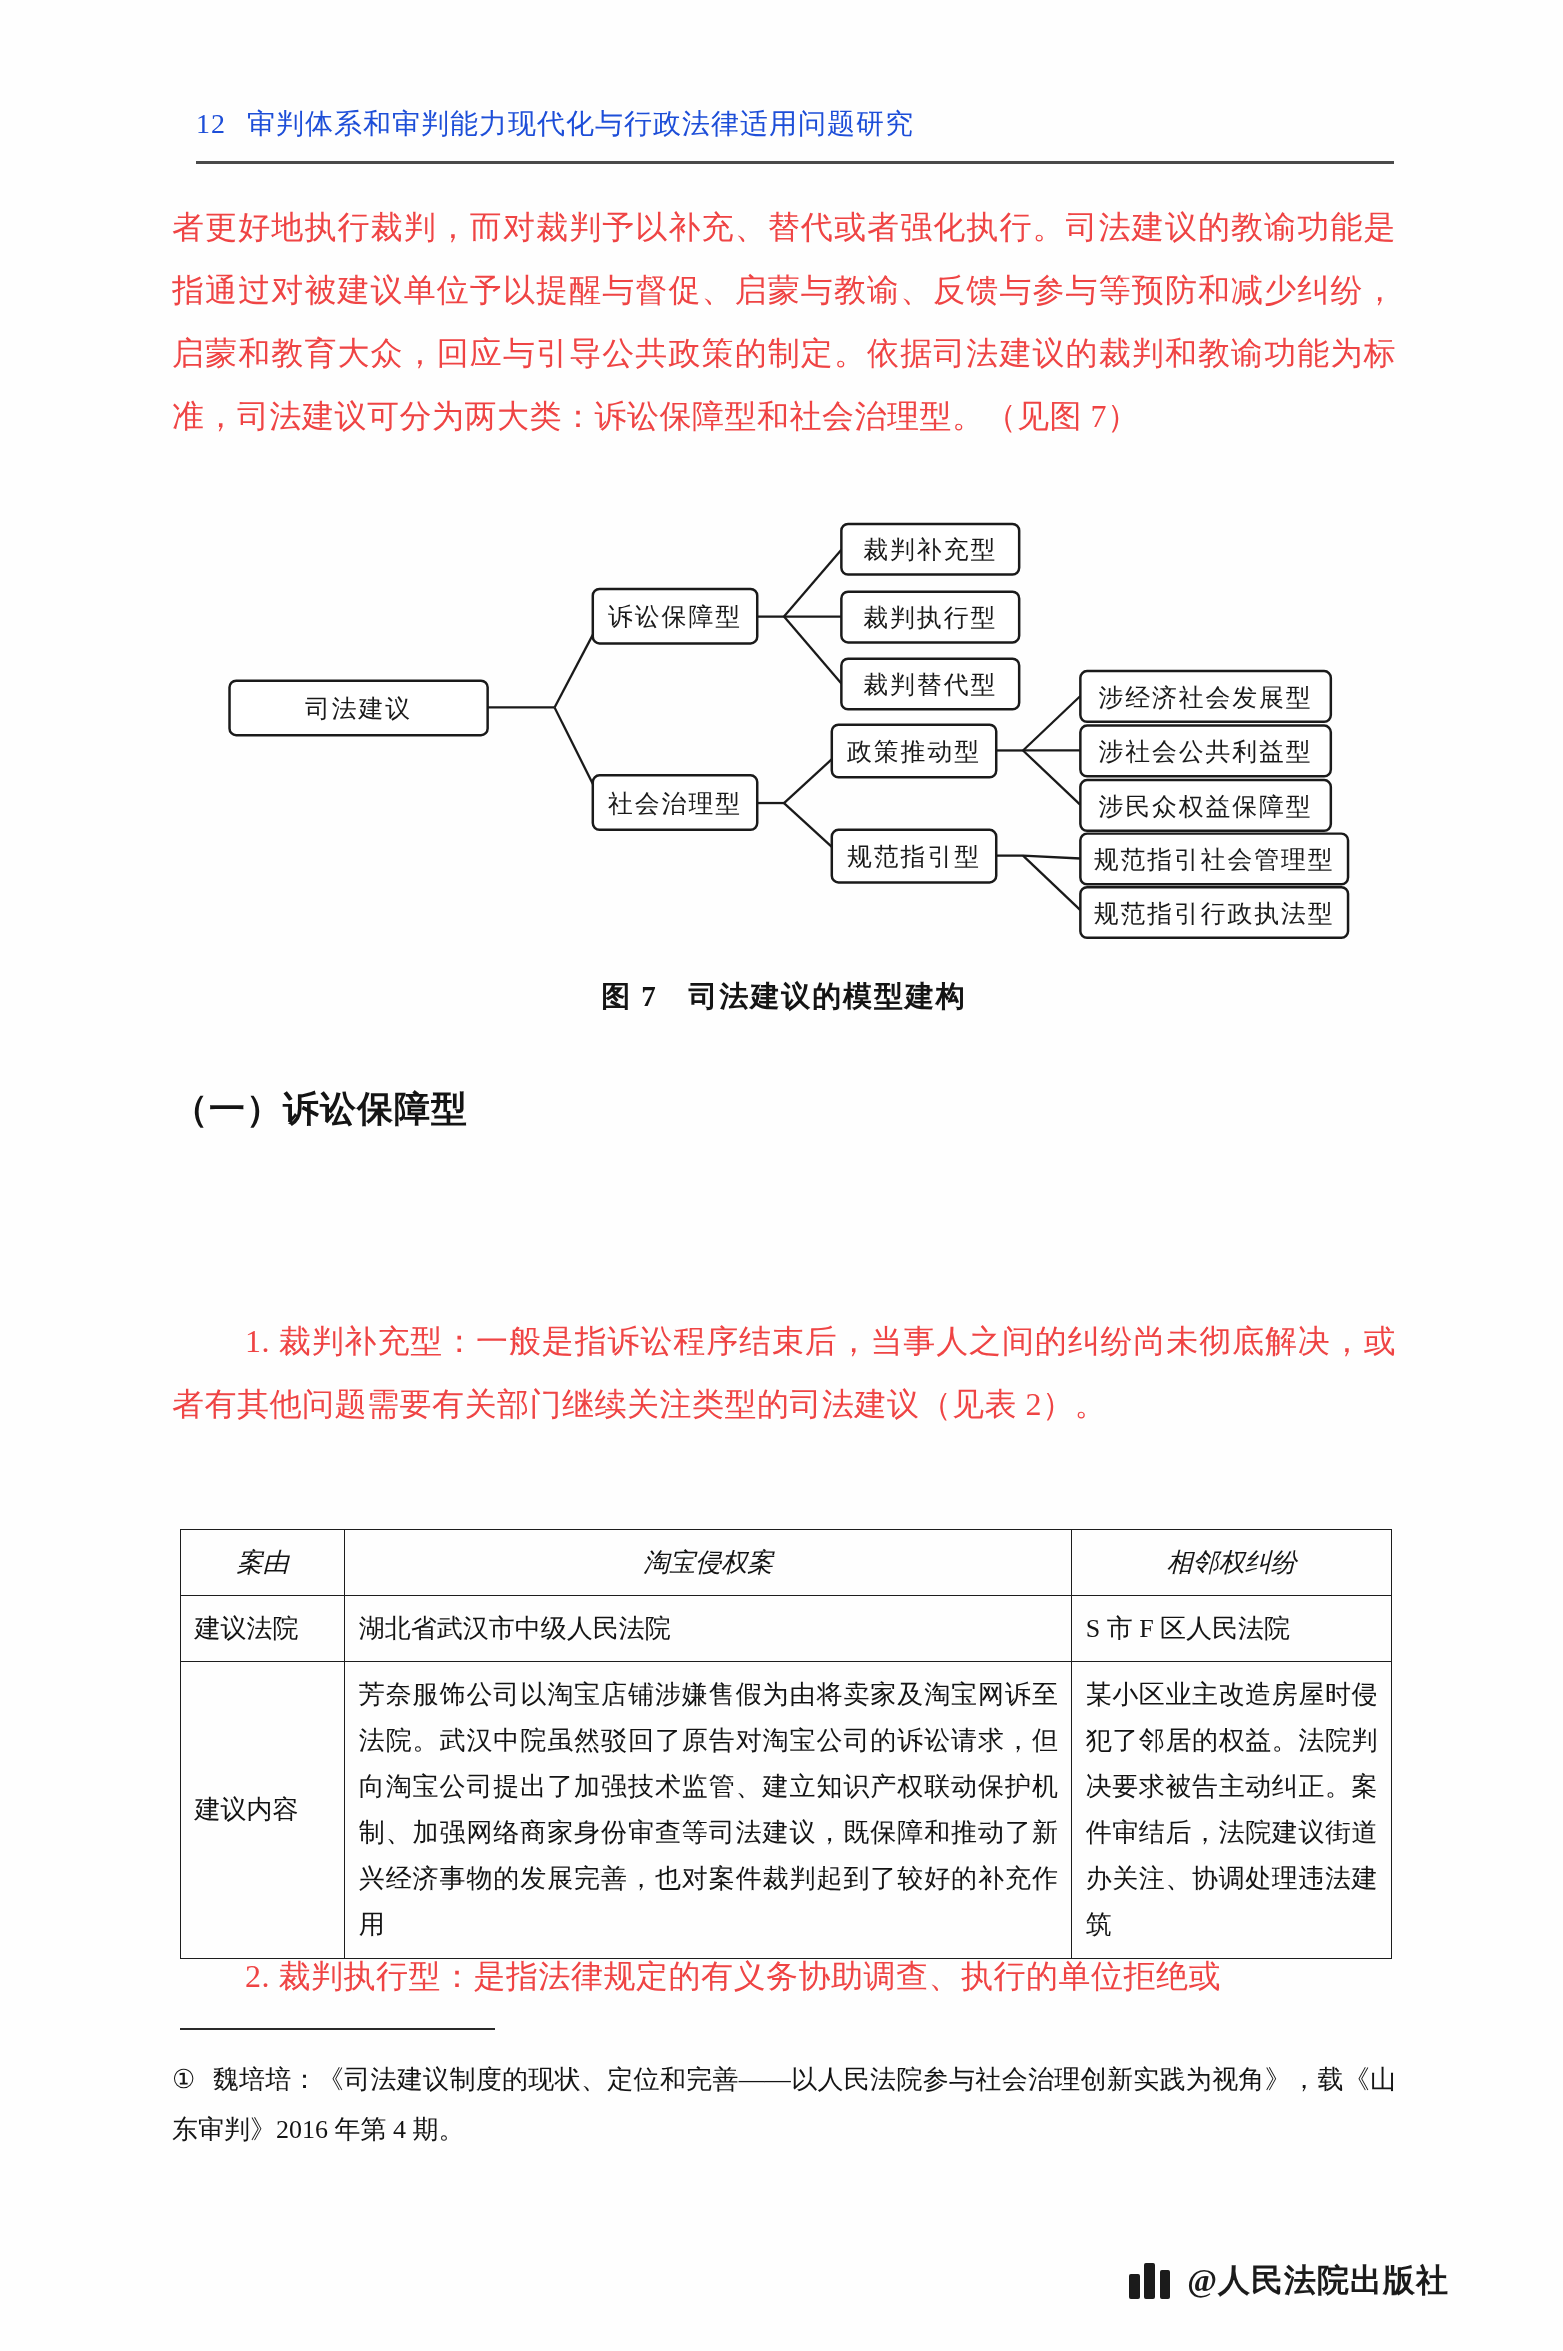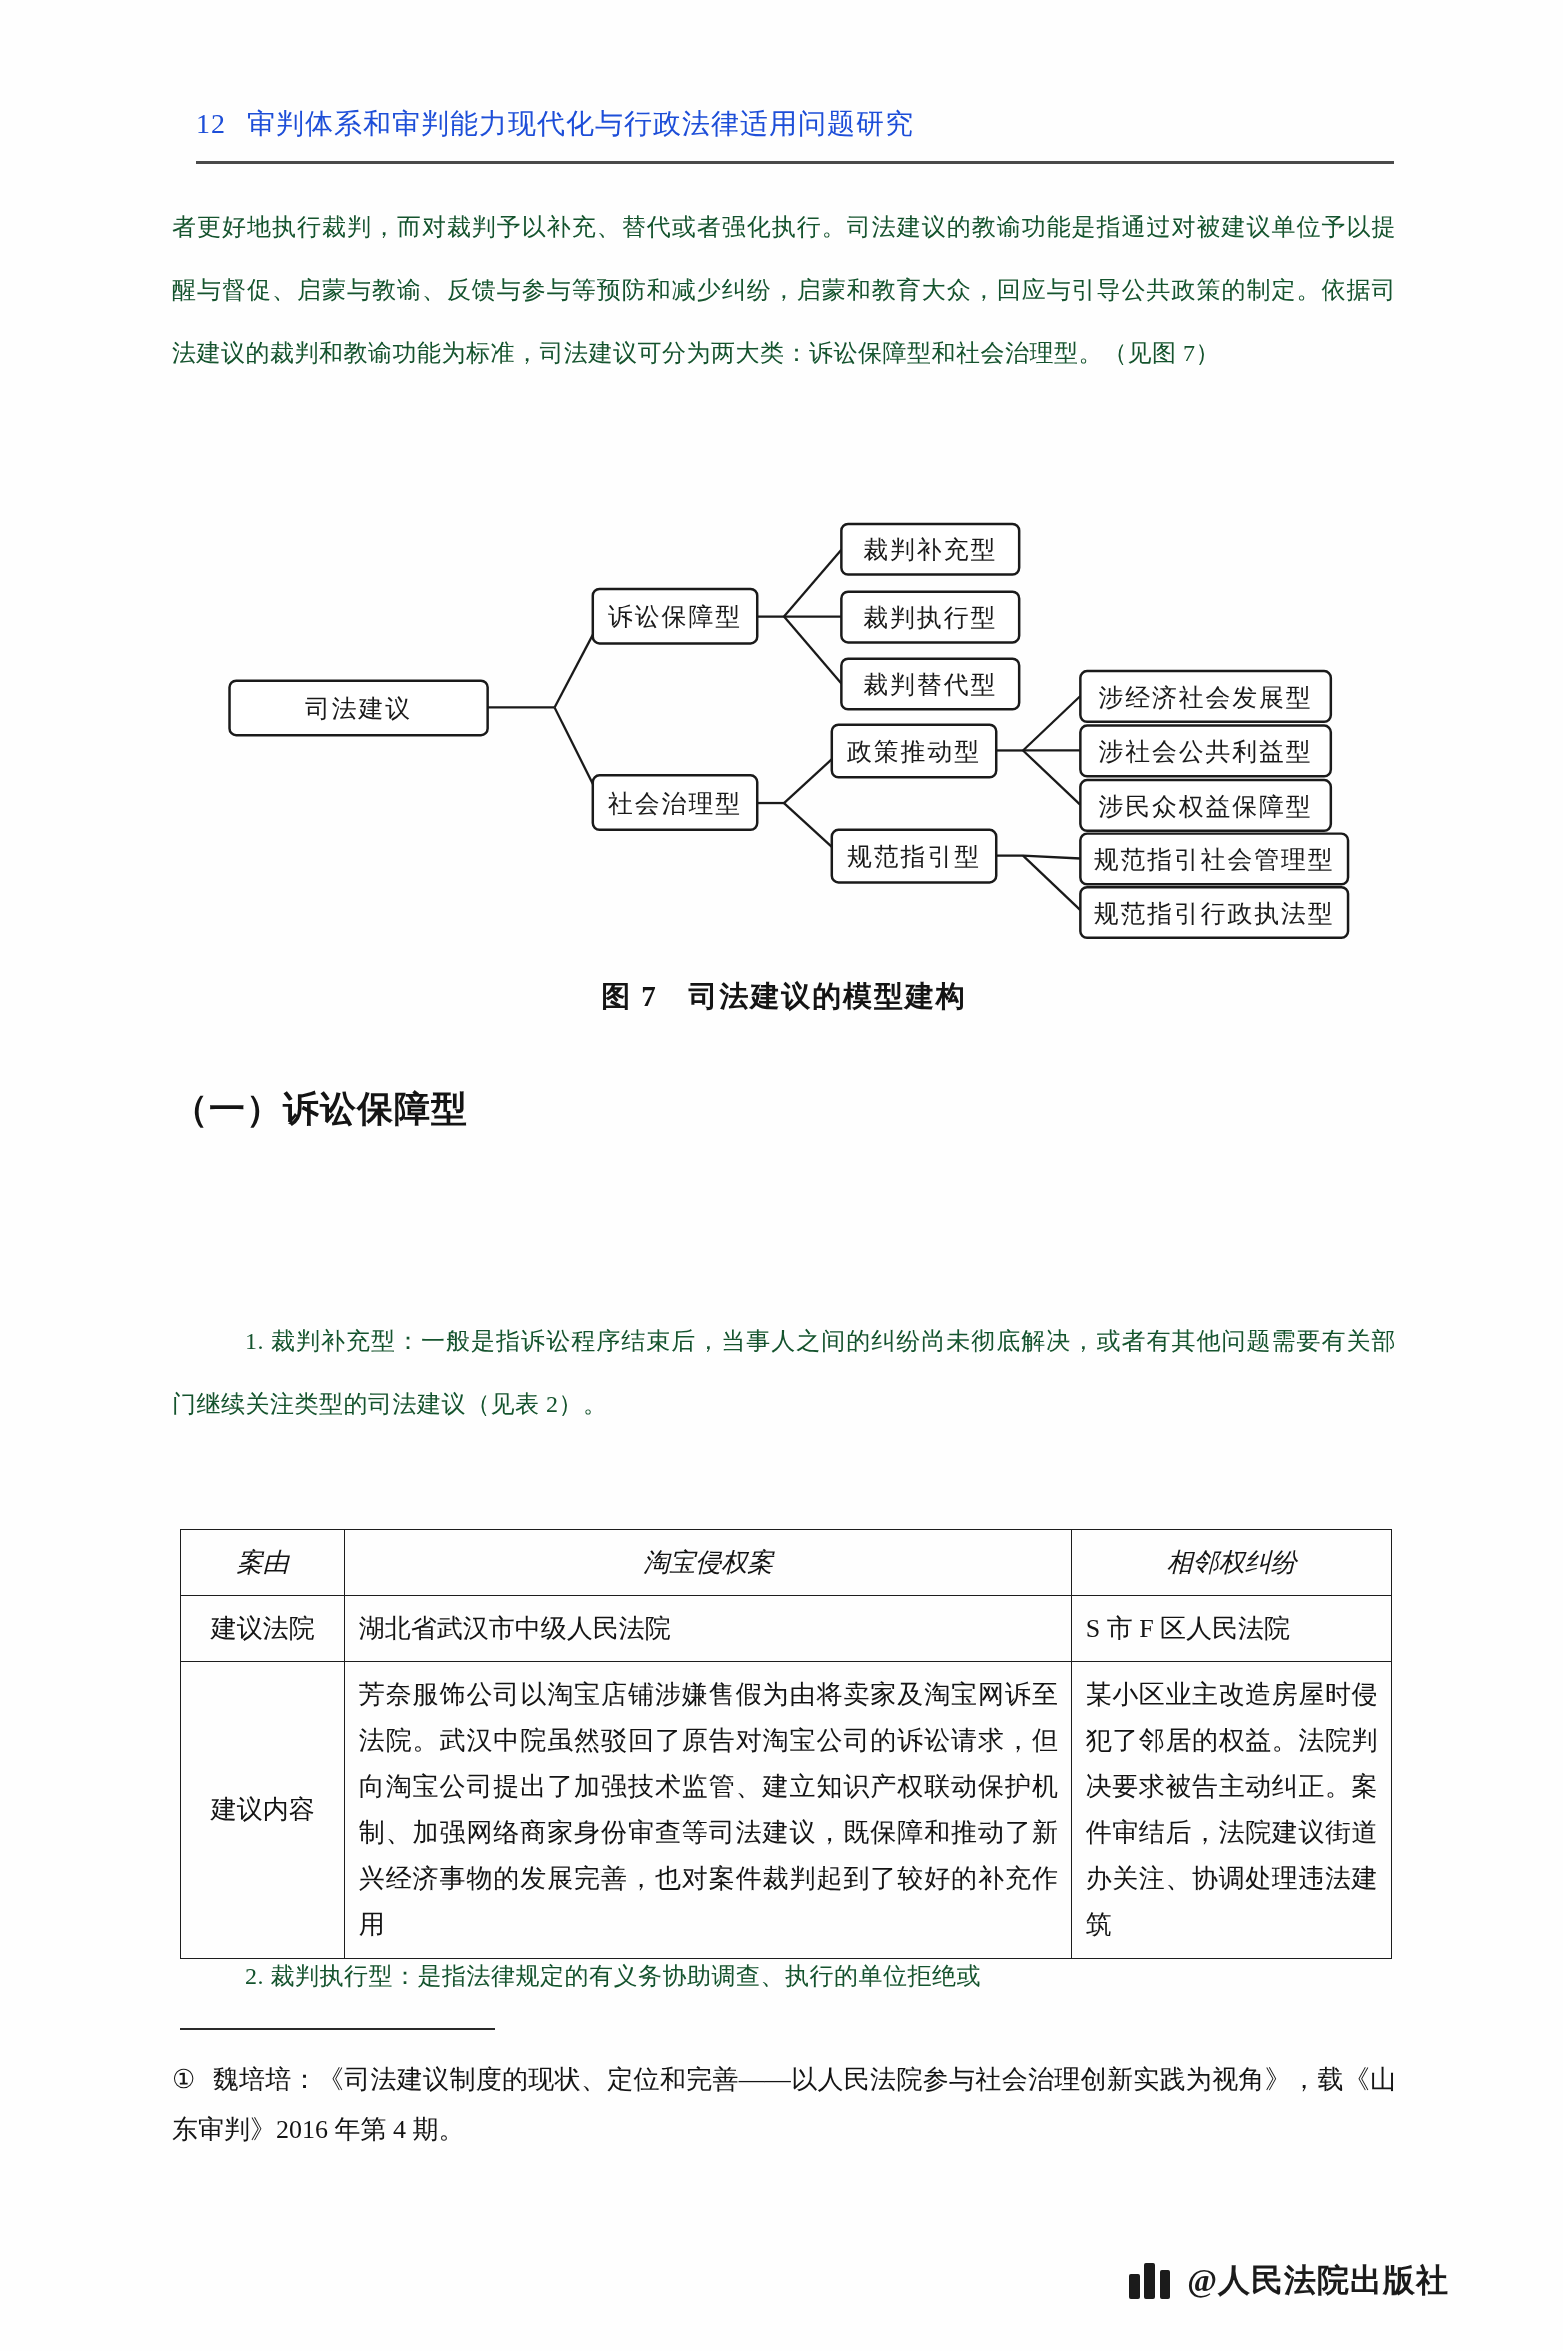--- a/index.html
+++ b/index.html
@@ -44,26 +44,26 @@
     background: #4a4a4a;
   }
 
   
   .body-block {
     position: absolute;
     left: 172px;
     width: 1224px;
   }
   .para {
-    font-size: 24px;
+    font-size: 32px;
     line-height: 63px;
     text-align: justify;
     text-justify: inter-character;
     letter-spacing: 0.5px;
-    color: #14532d;
+    color: #ef4444;
   }
   .para.indent { text-indent: 73px; }
 
   #p1 { top: 196px; }
   #p3 { top: 1152px; }
   #p4 { top: 1310px; }
 
   .sec-head {
     position: absolute;
     left: 172px;
@@ -126,21 +126,21 @@
   table.data td {
     border: 1.9px solid #1d1d1d;
     padding: 9.6px 13.4px;
     vertical-align: middle;
   }
   table.data tr.head td {
     text-align: center;
     font-weight: normal;
     font-style: italic;
   }
-  .col-label { width: 134px; text-align: center; }
+  .col-label { width: 134px; text-align: left; }
   .col-mid   { width: 688px; }
   .col-right { width: 287px; }
   .cell-center { text-align: center; }
   .cell-just { text-align: justify; text-justify: inter-character; }
 
   
   .fn-rule {
     position: absolute;
     left: 180px;
     top: 2028px;

